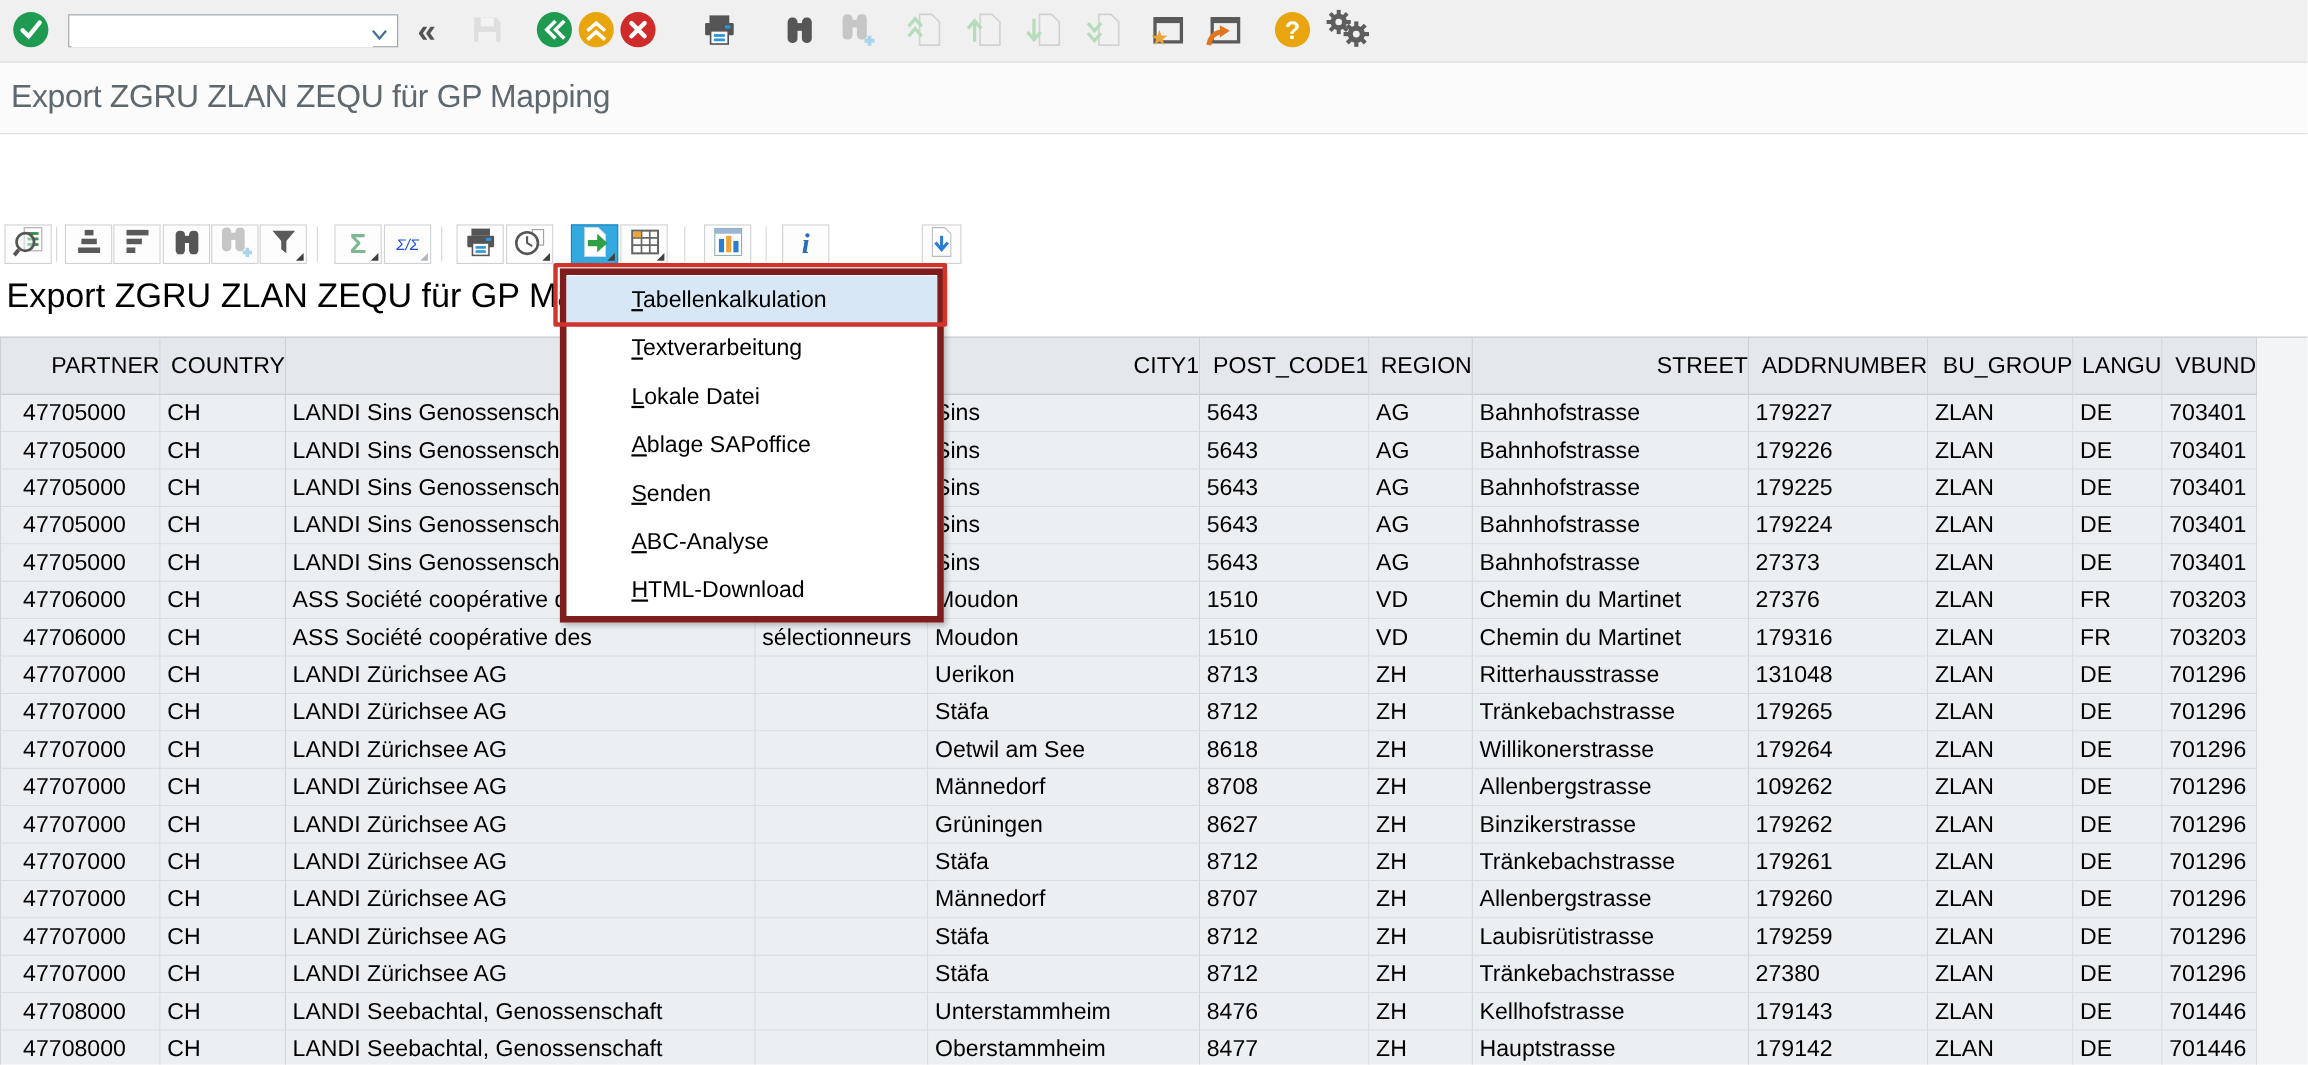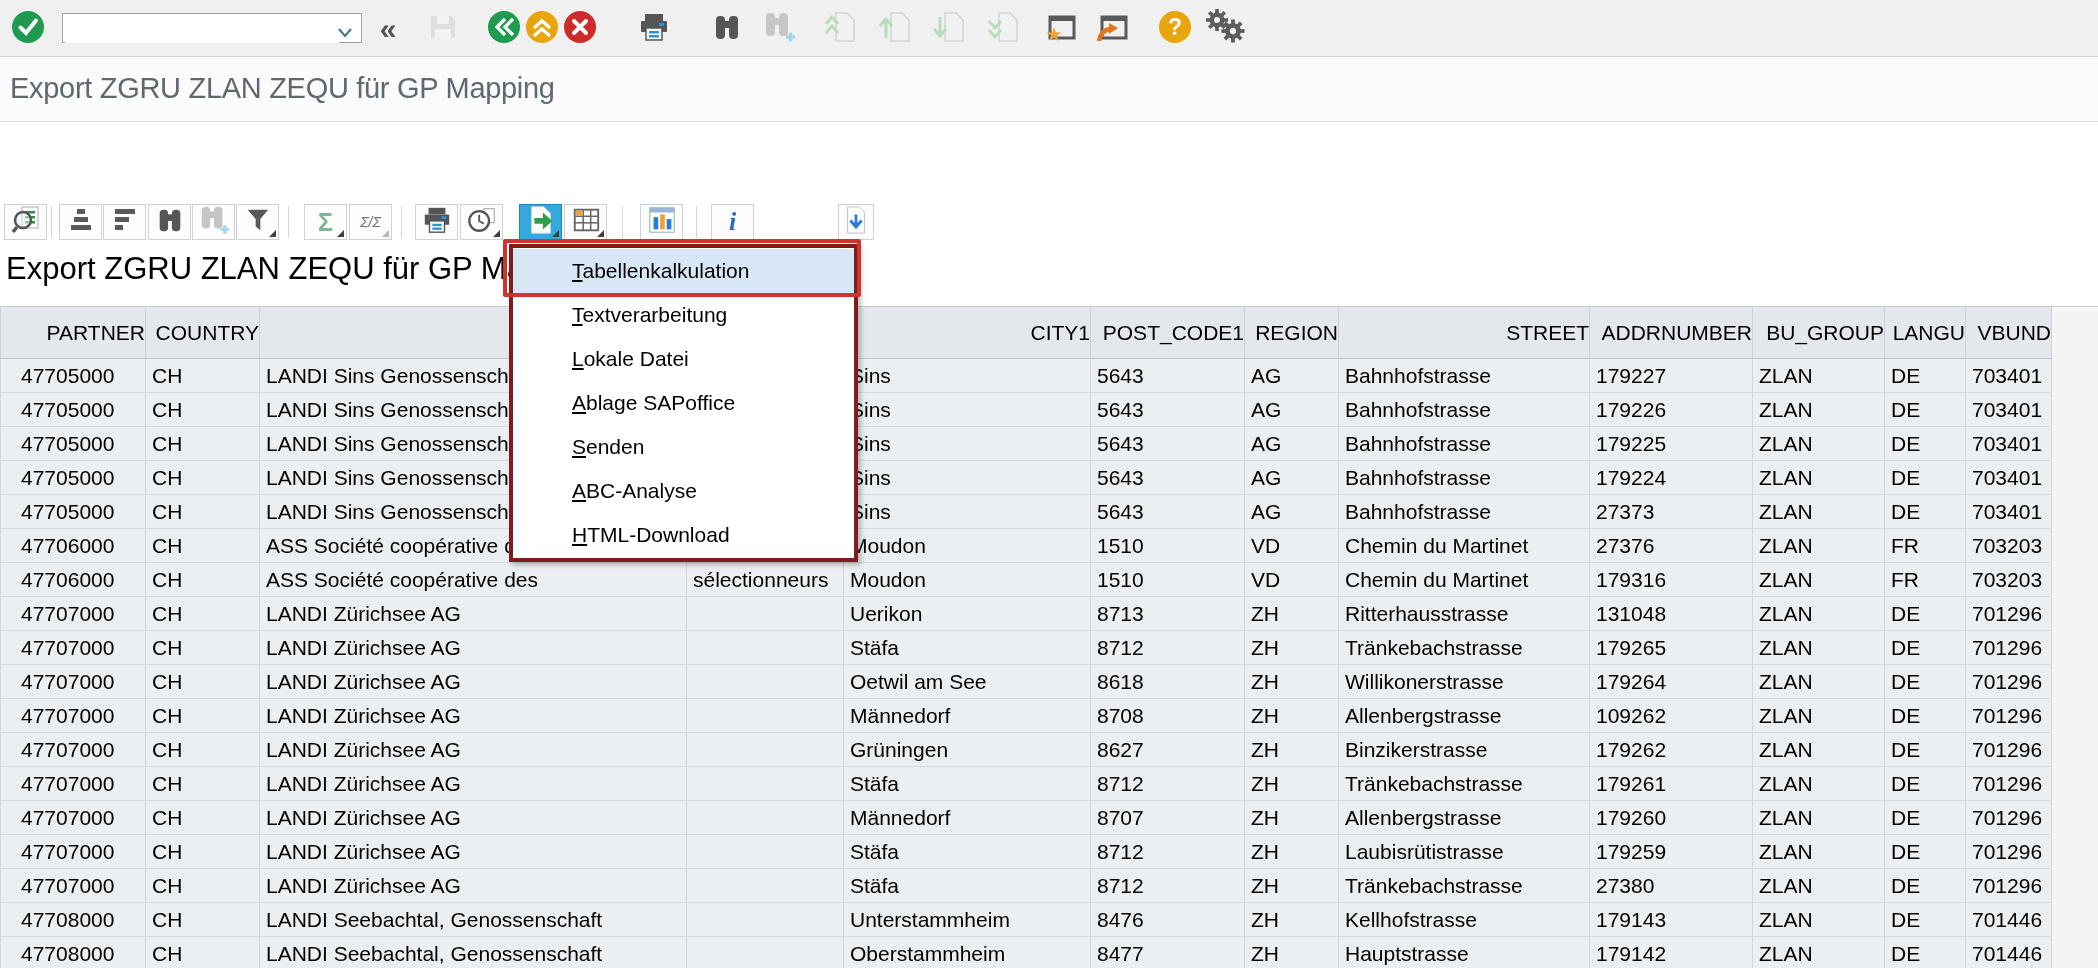--- a/index.html
+++ b/index.html
@@ -26,21 +26,21 @@
   
   .abtn{position:absolute;top:204px;width:43px;height:36px;background:#fdfdfd;
         border:1px solid #cfd2d4;box-sizing:border-box;display:flex;align-items:center;
         justify-content:center;}
   .abtn.pressed{background:#33a9e0;border-color:#1d86bb;}
   .asep{position:absolute;top:206px;width:1px;height:32px;background:#d4d7d9;}
   .corner{position:absolute;right:2px;bottom:2px;width:0;height:0;
           border-left:7px solid transparent;border-bottom:7px solid #3f3f3f;}
   .corner.gray{border-bottom-color:#b4b8bb;}
   .sumTxt{font-size:25px;font-weight:bold;color:#7fb694;}
-  .subTxt{font-size:14px;color:#737373;font-style:italic;}
+  .subTxt{font-size:14px;color:#1d4ed8;font-style:italic;}
   .infoTxt{font-family:"Liberation Serif",serif;font-style:italic;font-weight:bold;
            color:#2a6ebb;font-size:26px;}
 
   
   .grid-title{position:absolute;left:6px;top:251px;font-size:31px;color:#000;white-space:nowrap;}
 
   
   table.grid{position:absolute;left:0;top:306px;width:2052px;border-collapse:separate;
              border-spacing:0;table-layout:fixed;font-size:21px;}
   table.grid th{height:51px;background:#e4e8ec;border-right:1px solid #ccd1d6;
@@ -50,21 +50,21 @@
   table.grid th:first-child{border-left:1px solid #ccd1d6;}
   table.grid td{height:33px;background:#ebeff2;border-right:1px solid #d2d6da;
                 border-bottom:1px solid #d8dbde;padding:0 0 0 6px;white-space:nowrap;
                 overflow:hidden;}
   table.grid td:first-child{border-left:1px solid #d2d6da;padding-left:20px;}
   .right-strip{position:absolute;left:2052px;top:306px;width:46px;height:662px;
                background:#f2f4f6;border-top:1px solid #c6cbd0;}
 
   
   .menu{position:absolute;left:509px;top:244px;width:349px;background:#fff;
-        border:4px solid #7f1d1d;box-shadow:3px 3px 5px rgba(0,0,0,0.25);z-index:50;
+        border:6px solid #7f1d1d;box-shadow:3px 3px 5px rgba(0,0,0,0.25);z-index:50;
         padding:1px 0;box-sizing:border-box;}
   .menu-item{height:44px;line-height:44px;padding-left:59px;font-size:21px;color:#000;
              white-space:nowrap;}
   .menu-item.highlight{background:#d7e7f6;}
   .mi-key{text-decoration:underline;}
 
   
   .red-box{position:absolute;left:503px;top:239px;width:358px;height:58px;
            border:4px solid #d0342c;border-radius:2px;z-index:60;box-sizing:border-box;
            pointer-events:none;}

